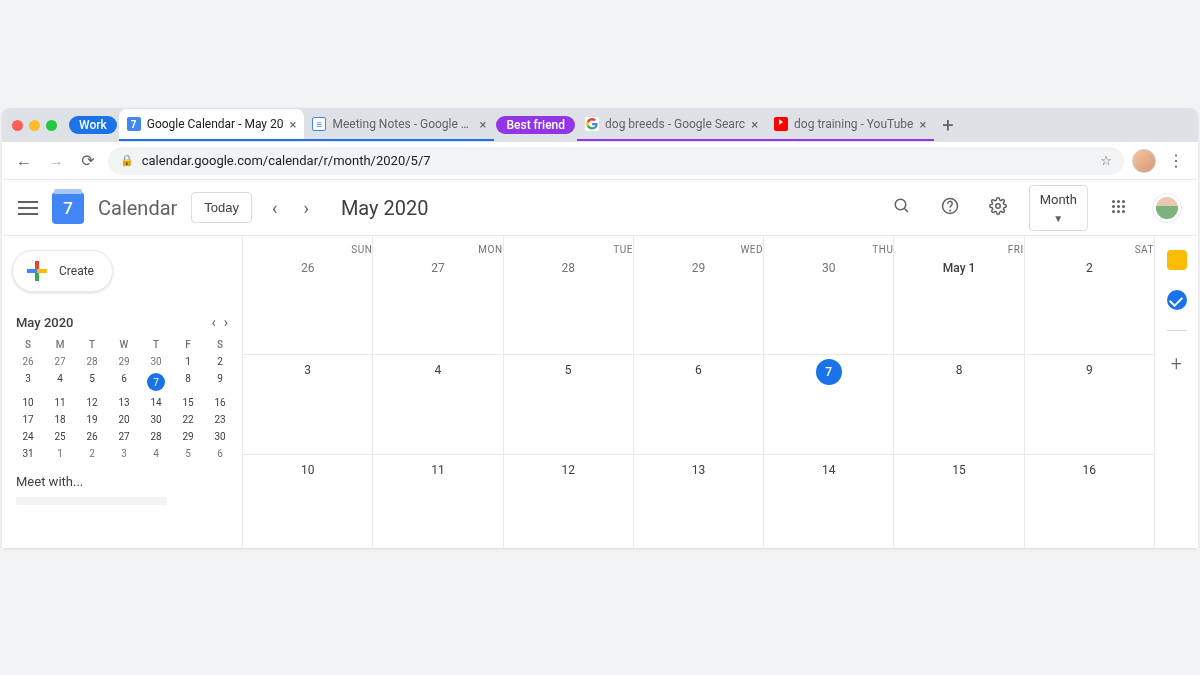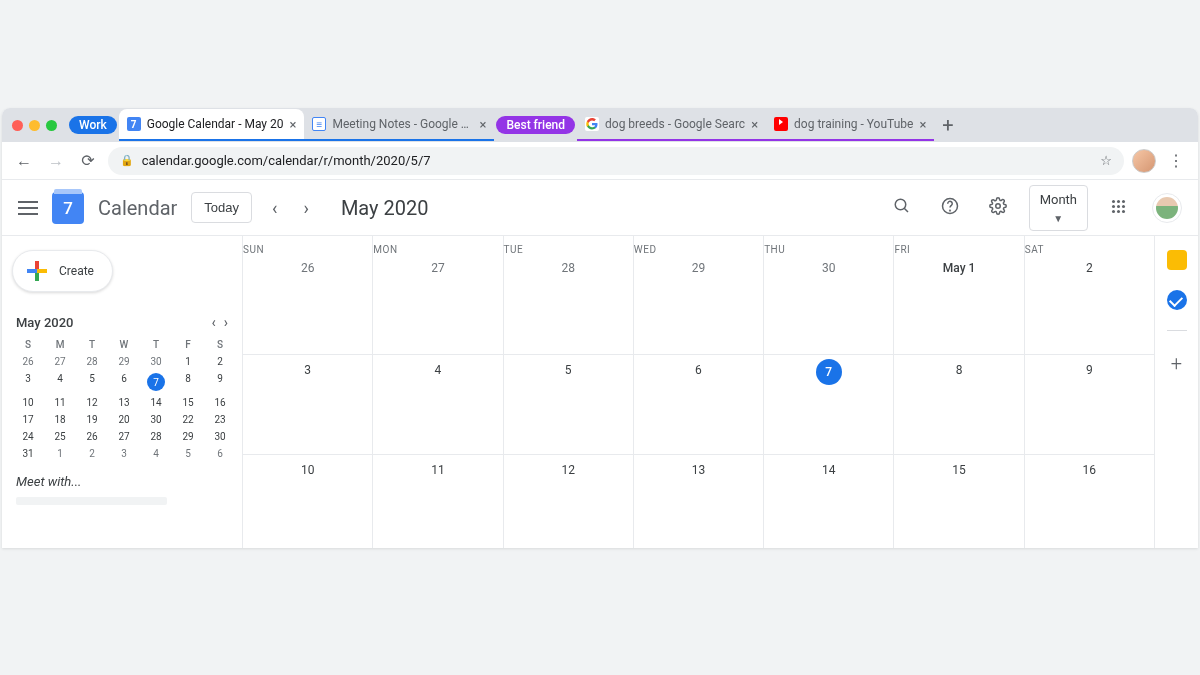--- a/index.html
+++ b/index.html
@@ -66,27 +66,27 @@
   .plus-icon::before{left:10px; top:2px; width:4px; height:20px; background:linear-gradient(#ea4335 50%,#34a853 50%);}
   .plus-icon::after{top:10px; left:2px; height:4px; width:20px; background:linear-gradient(90deg,#4285f4 50%,#fbbc04 50%);}
   .mini-hdr{ display:flex; align-items:center; justify-content:space-between; margin:22px 8px 6px 4px; font-size:13px; color:#3c4043; font-weight:500;}
   .mini-nav{ color:#5f6368; font-size:14px; display:flex; gap:8px;}
   .mini { width:100%; font-size:10px; color:#70757a; }
   .mini-row{ display:flex; }
   .mini-cell{ flex:1; text-align:center; padding:3px 0; }
   .mini-dow{ color:#70757a; font-weight:500;}
   .mini-today{ background:#1a73e8; color:#fff; border-radius:50%; width:18px; height:18px; margin:0 auto; display:flex; align-items:center; justify-content:center;}
   .mini-bold{ color:#3c4043; }
-  .meet{ margin:12px 4px; font-size:13px; color:#3c4043;font-style:italic;}
+  .meet{ margin:12px 4px; font-size:13px; color:#3c4043;}
   .meet-bar{ height:8px; background:#f1f3f4; margin-top:8px; border-radius:2px; width:70%;}
 
   .grid-wrap{ flex:1; display:flex; }
   .grid { flex:1; display:flex; flex-direction:column; }
   .dow-row, .date-row { display:flex; }
-  .dow-cell{ flex:1; text-align:left; font-size:10px; color:#70757a; letter-spacing:.5px; padding:8px 0 0; border-left:1px solid #e8eaed;}
+  .dow-cell{ flex:1; text-align:right; font-size:10px; color:#70757a; letter-spacing:.5px; padding:8px 0 0; border-left:1px solid #e8eaed;}
   .date-row{ flex:1; min-height:100px; }
   .date-cell{ flex:1; border-left:1px solid #e8eaed; border-bottom:1px solid #e8eaed; text-align:center; padding-top:4px; font-size:12px; color:#70757a;}
   .date-cell.inmonth{ color:#3c4043;text-decoration:underline; }
   .date-cell .num{ padding:4px 0; display:inline-block;}
   .date-cell.first-row .num{ padding-top:2px;}
   .date-cell .may1{ font-weight:500; color:#3c4043;}
   .today-bubble{ background:#1a73e8; color:#fff; border-radius:50%; width:26px; height:26px; display:inline-flex; align-items:center; justify-content:center; font-weight:500;}
 
   .sidepanel{ width:44px; border-left:1px solid #e8eaed; display:flex; flex-direction:column; align-items:center; padding-top:14px; gap:20px;}
   .sp-icon{ width:20px; height:20px; border-radius:4px;}

